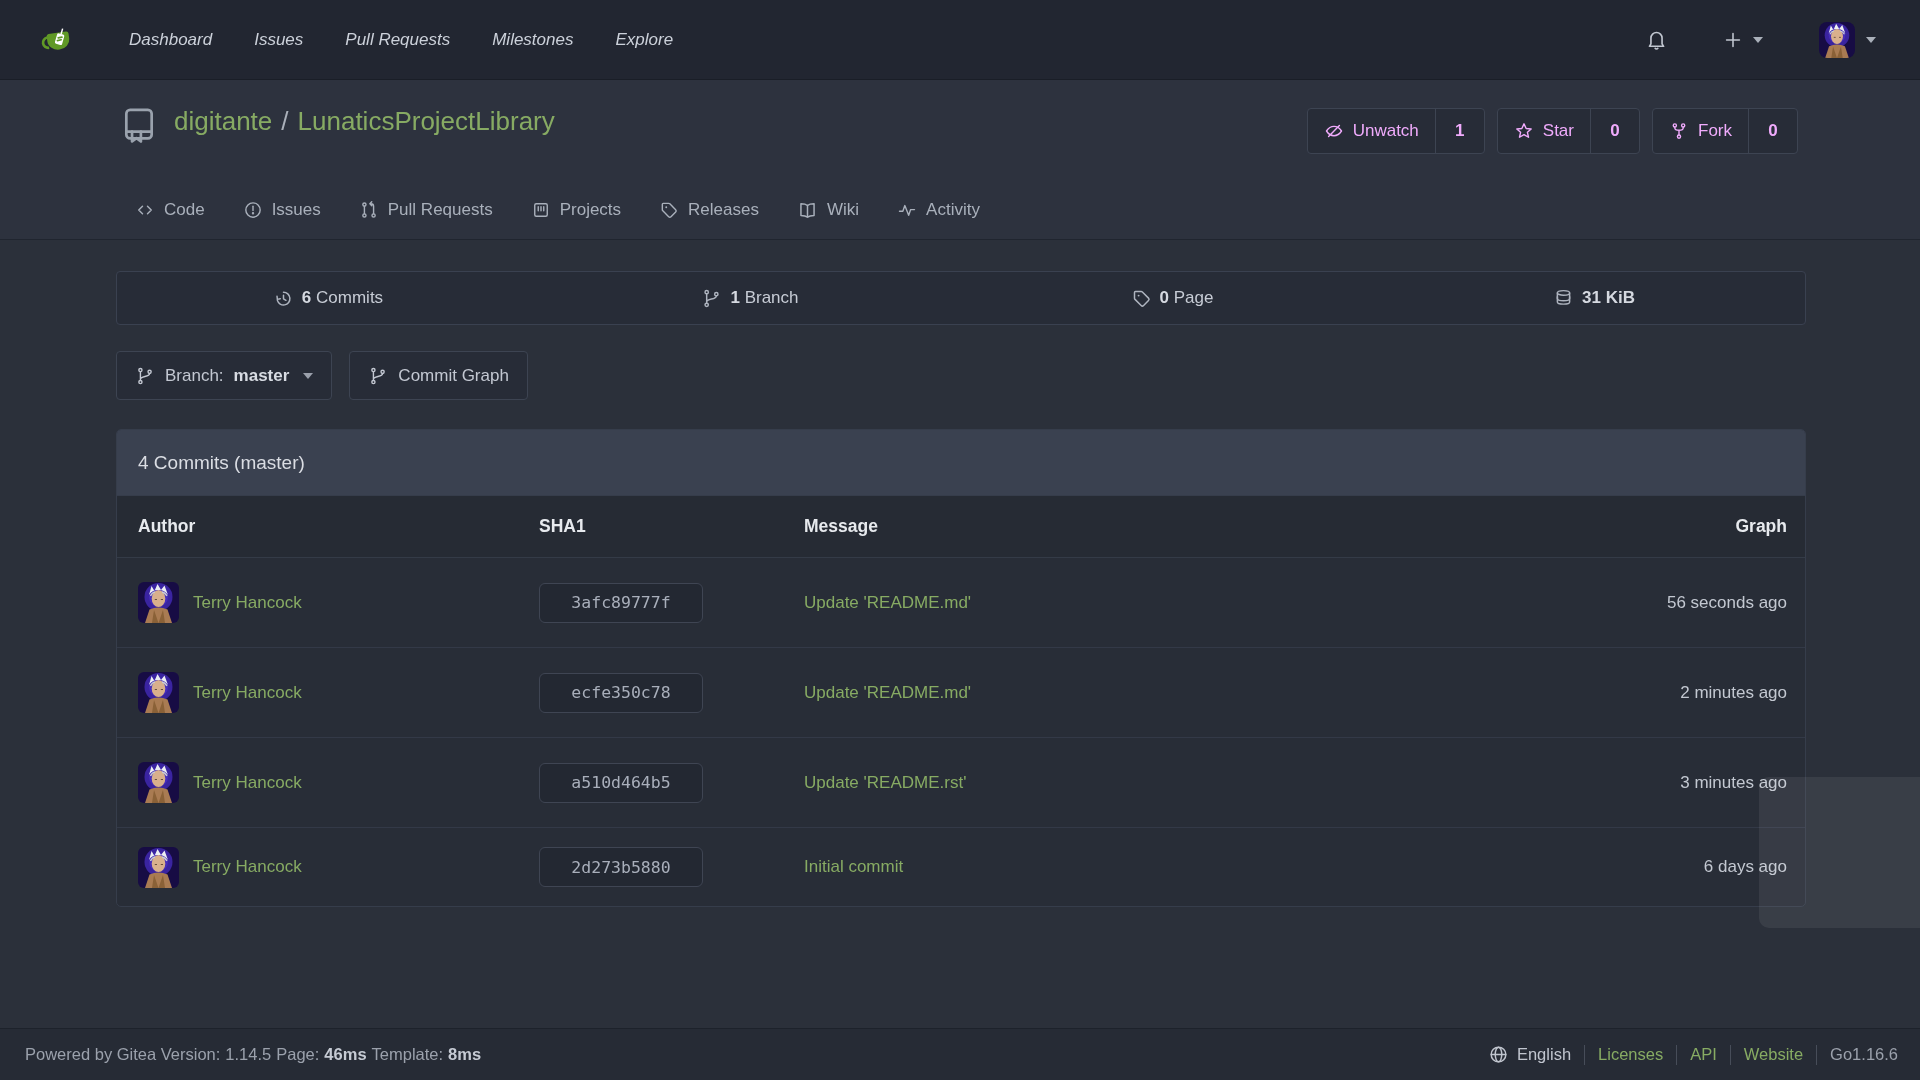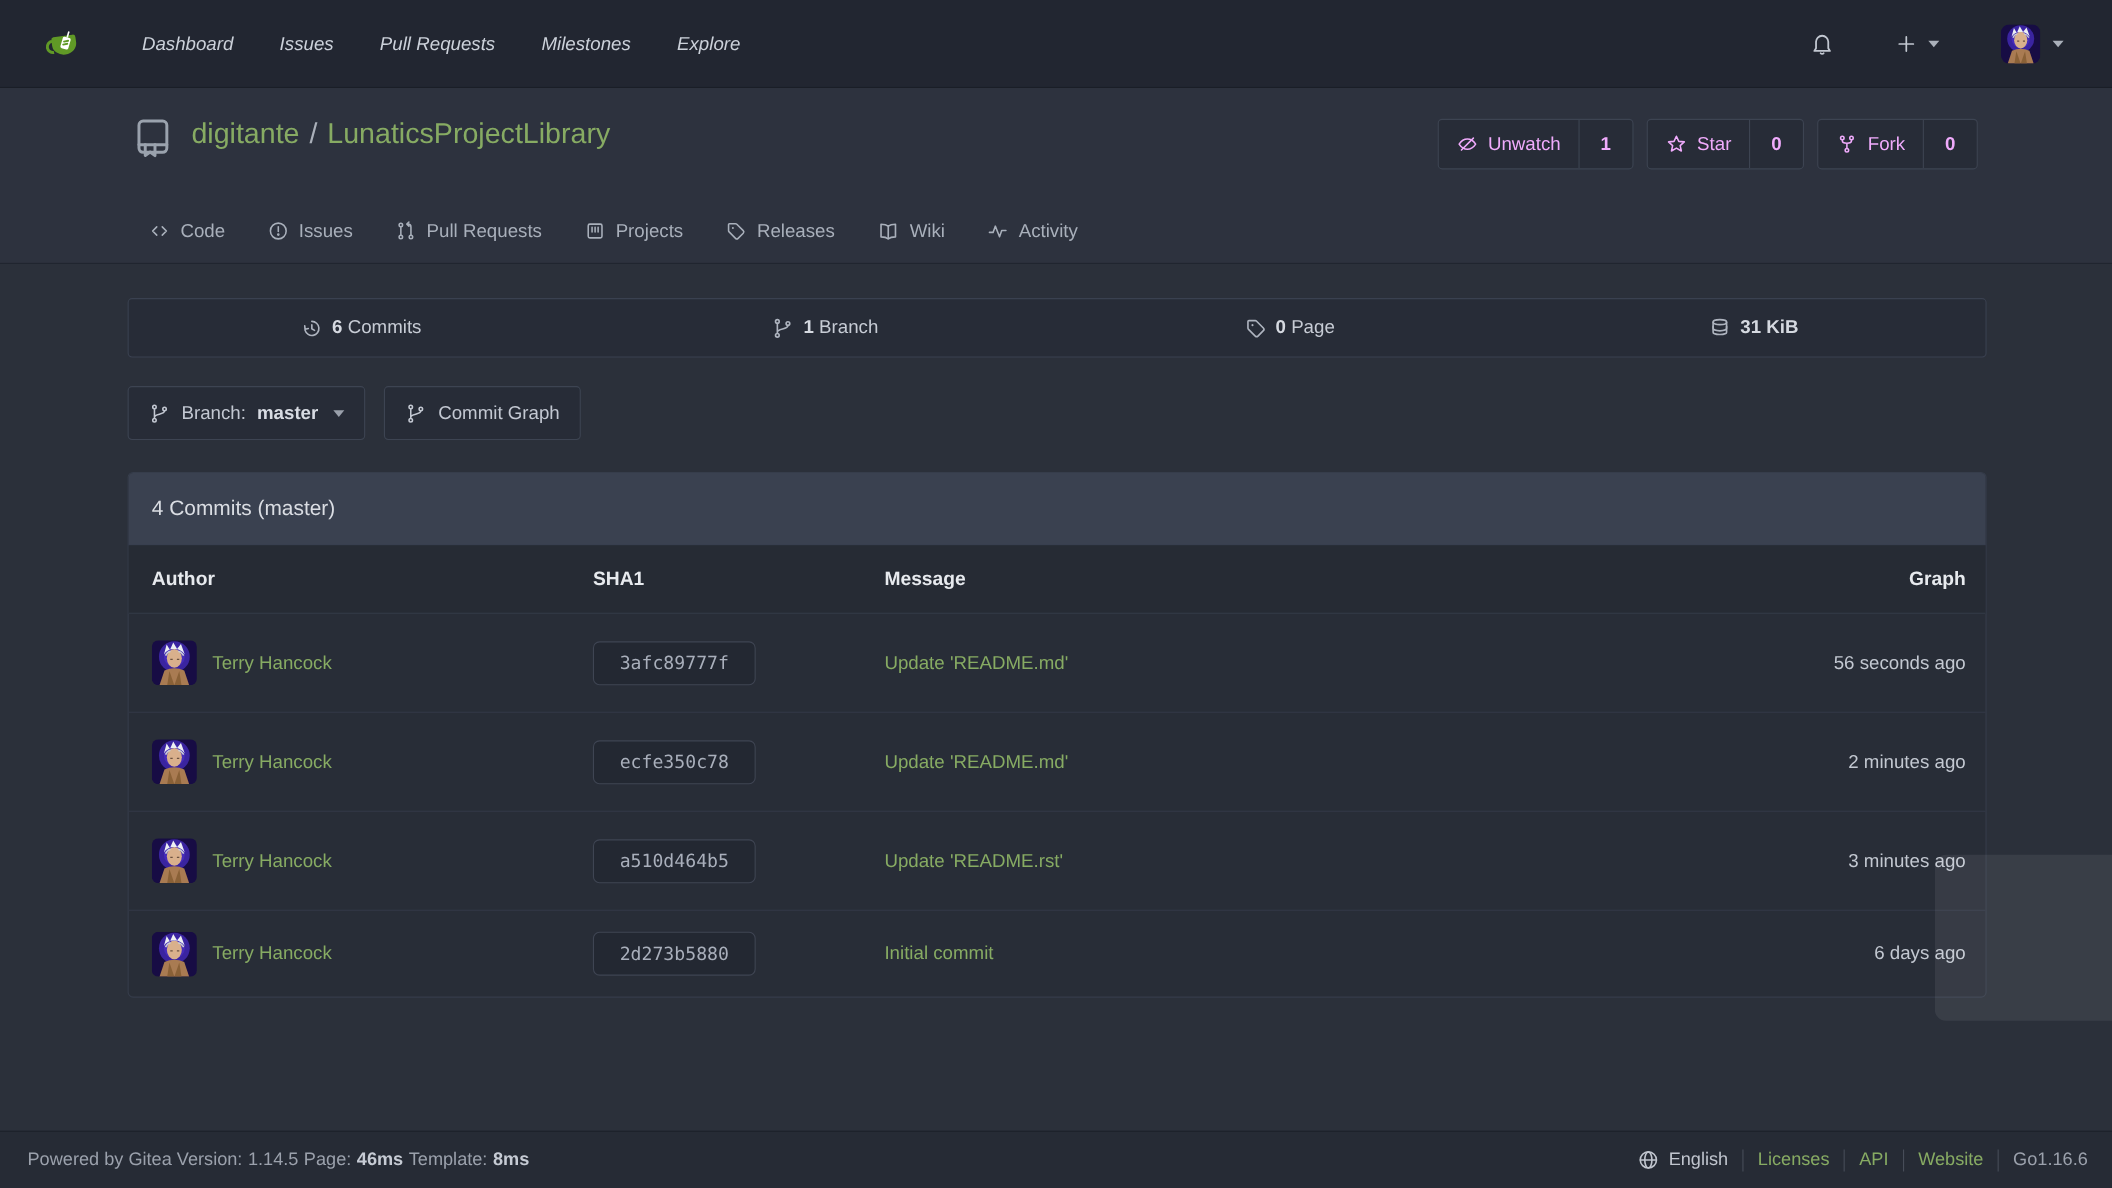--- a/index.html
+++ b/index.html
@@ -69,21 +69,21 @@
   .row-grid { display:grid; grid-template-columns:401px 265px 1fr auto; align-items:center;
     padding:0 18px 0 21px; }
   .commits-colhead { height:62px; background:#262b34; border-bottom:1px solid #343b47;
     font-weight:700; font-size:17.5px; color:#e7eaee; }
   .commit-row { height:90px; border-bottom:1px solid #333947; }
   .commit-row.last { height:78px; border-bottom:none; }
   .author-cell { display:flex; align-items:center; gap:14px; }
   .row-avatar { width:41px; height:41px; border-radius:6px; overflow:hidden; flex:none; cursor:pointer; }
   .author-name { color:#87ab63; font-size:17px; cursor:pointer; }
   .sha-btn { display:inline-flex; align-items:center; justify-content:center;
-    width:148px; height:40px; background:#232832; border:1px solid #3f4553; border-radius:6px;
+    width:164px; height:40px; background:#232832; border:1px solid #3f4553; border-radius:6px;
     font-family:"DejaVu Sans Mono","Liberation Mono",monospace; font-size:16.5px; color:#a9afbb; cursor:pointer; }
   .msg-cell a { color:#87ab63; font-size:17px; text-decoration:none; cursor:pointer; }
   .date-cell { text-align:right; font-size:17px; color:#c3c8d1; }
   .col-date { text-align:right; }
 
   
   .overlay-rect { position:absolute; left:1759px; top:777px; width:161px; height:151px;
     background:rgba(255,255,255,0.07); border-radius:10px 0 0 10px; z-index:5; }
 
   

